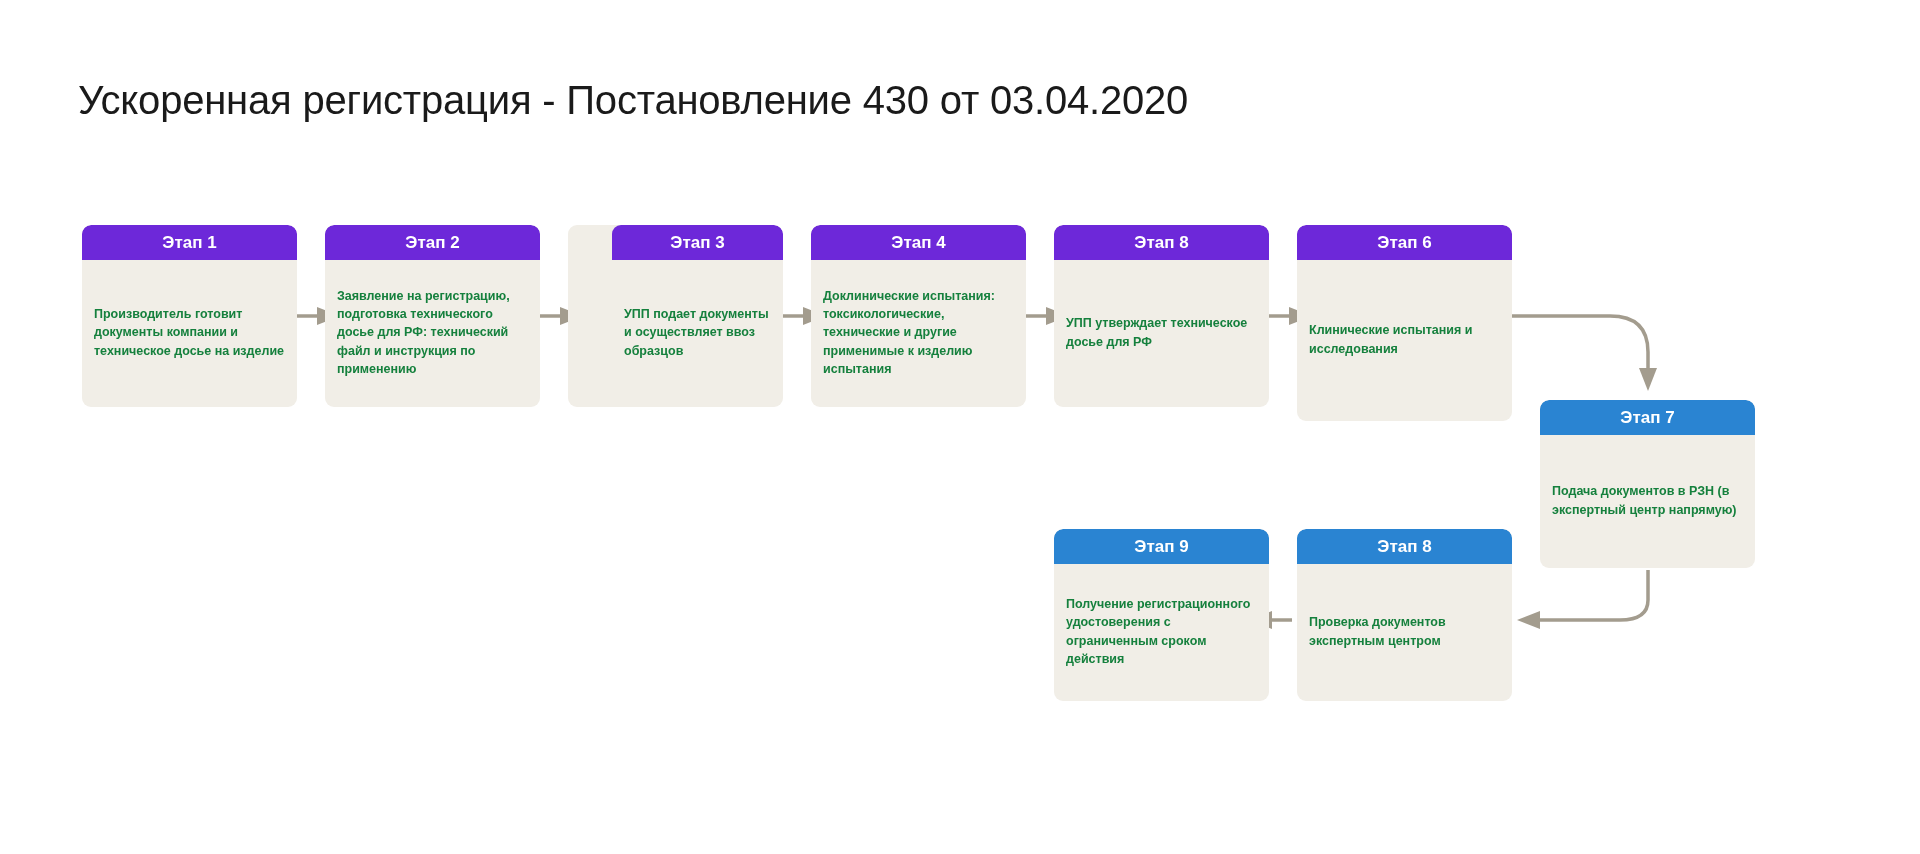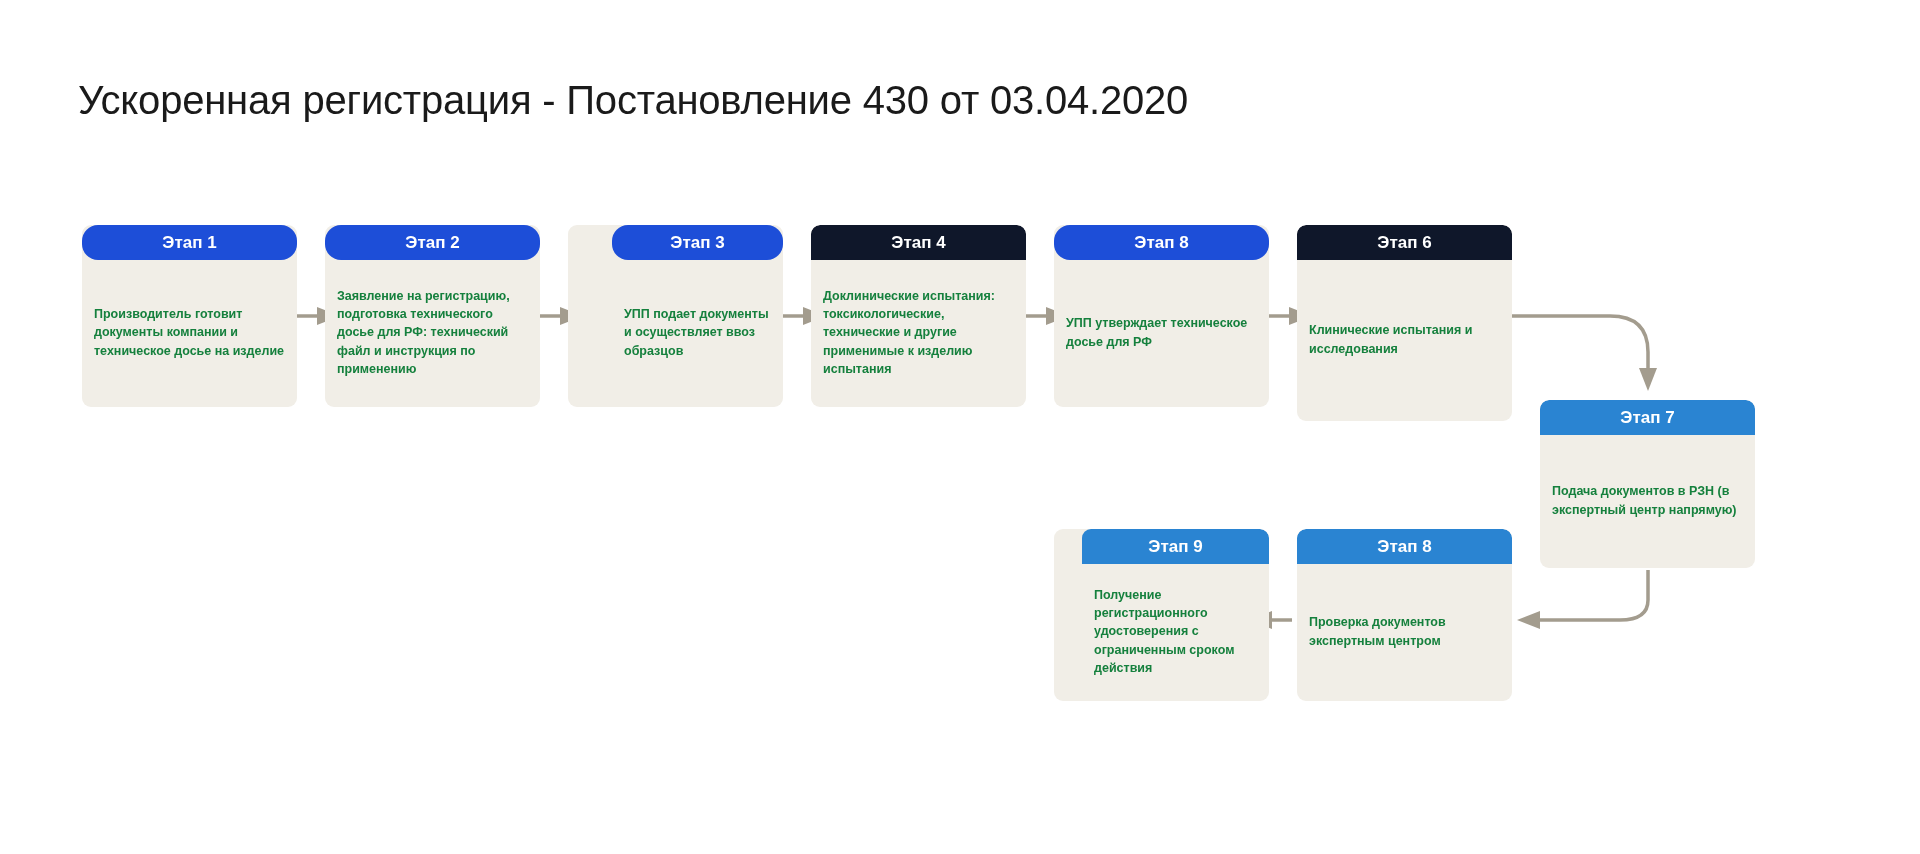--- a/index.html
+++ b/index.html
@@ -36,22 +36,22 @@
   }
   .stage-head {
     height: 35px;
     line-height: 35px;
     text-align: center;
     color: #ffffff;
     font-size: 17px;
     font-weight: 700;
     border-radius: 9px 9px 0 0;
   }
-  .head-gray   { background: #1d4ed8; border-radius: 16px; }
-  .head-yellow { background: #0f172a; }
+  .head-gray   { background: #6d28d9; }
+  .head-yellow { background: #6d28d9; }
   .head-blue   { background: #2a84d2; }
   .stage-body {
     flex: 1;
     display: flex;
     align-items: center;
     justify-content: center;
     padding: 10px 12px 12px 12px;
     box-sizing: border-box;
   }
   .stage-text {
@@ -155,18 +155,18 @@
   </div>
 </div>
 
 <div class="stage" style="left:1297px; top:529px; height:172px;">
   <div class="stage-head head-blue">Этап 8</div>
   <div class="stage-body">
     <div class="stage-text">Проверка документов экспертным центром</div>
   </div>
 </div>
 
-<div class="stage" style="left:1054px; top:529px; height:172px;padding-left:28px;">
+<div class="stage" style="left:1054px; top:529px; height:172px;">
   <div class="stage-head head-blue">Этап 9</div>
   <div class="stage-body">
     <div class="stage-text">Получение регистрационного удостоверения с ограниченным сроком действия</div>
   </div>
 </div>
 
 </body></html>

